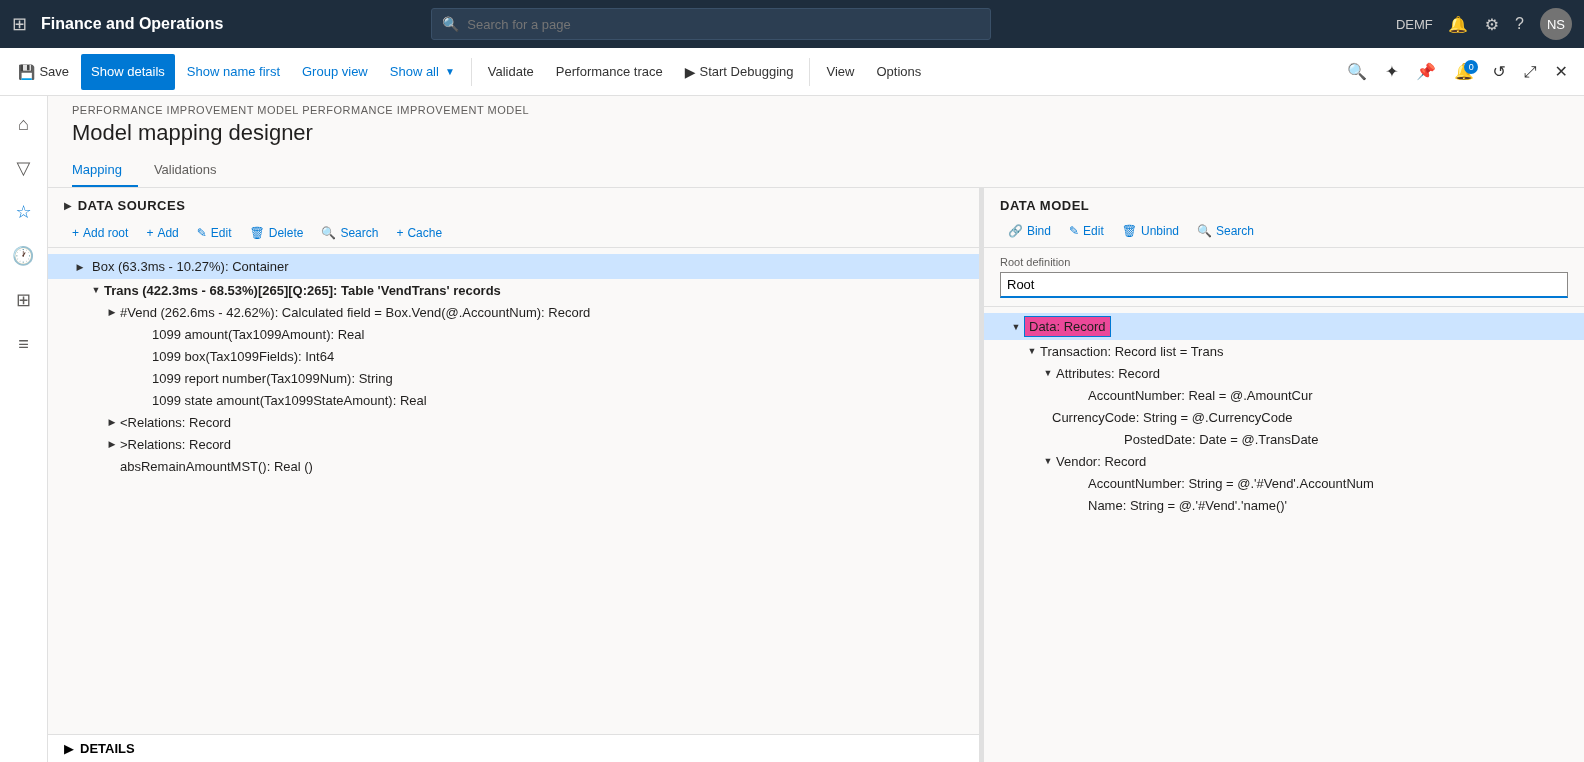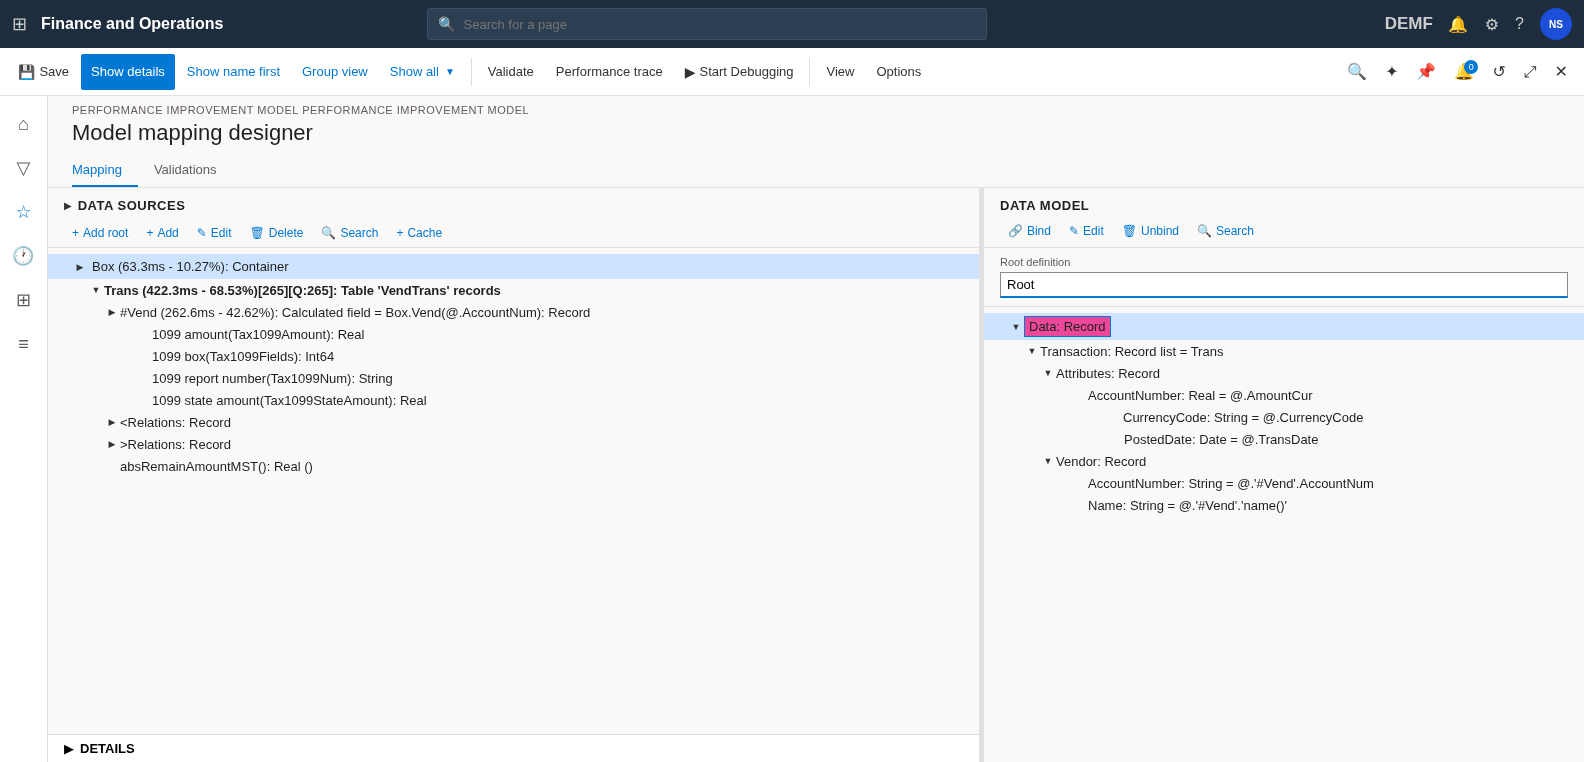--- a/index.html
+++ b/index.html
@@ -31,23 +31,23 @@
     .search-bar input {
       background: transparent;
       border: none;
       outline: none;
       color: #aab8c2;
       font-size: 13px;
       width: 100%;
     }
     .search-bar .search-icon-top { color: #aab8c2; margin-right: 8px; font-size: 14px; }
     .top-nav-right { display: flex; align-items: center; gap: 16px; margin-left: auto; }
-    .top-nav-right .nav-label { color: #ccc; font-size: 17px; font-weight: bold; }
+    .top-nav-right .nav-label { color: #ccc; font-size: 13px; }
     .top-nav-right .nav-icon { color: #ccc; font-size: 16px; cursor: pointer; }
-    .avatar { width: 32px; height: 32px; border-radius: 50%; background: #1d4ed8; color: #fff; display: flex; align-items: center; justify-content: center; font-size: 10px; font-weight: 700; }
+    .avatar { width: 32px; height: 32px; border-radius: 50%; background: #737373; color: #fff; display: flex; align-items: center; justify-content: center; font-size: 13px; font-weight: 400; }
 
     
     .toolbar {
       background: #fff;
       height: 48px;
       display: flex;
       align-items: center;
       padding: 0 8px;
       border-bottom: 1px solid #e0e0e0;
       gap: 2px;
@@ -385,21 +385,21 @@
           <div class="tree-node" style="padding-left:56px;">
             <span class="tree-expand">▼</span>
             <span class="tree-label">Attributes: Record</span>
           </div>
 
           <div class="tree-node" style="padding-left:88px;">
             <span class="tree-expand" style="visibility:hidden;">▶</span>
             <span class="tree-label">AccountNumber: Real = @.AmountCur</span>
           </div>
 
-          <div class="tree-node" style="padding-left:88px;margin-left:35px;">
+          <div class="tree-node" style="padding-left:52px;">
             <span class="tree-expand" style="visibility:hidden;">▶</span>
             <span class="tree-label">CurrencyCode: String = @.CurrencyCode</span>
           </div>
 
           <div class="tree-node" style="padding-left:80px;margin-left:44px;">
             <span class="tree-expand" style="visibility:hidden;">▶</span>
             <span class="tree-label">PostedDate: Date = @.TransDate</span>
           </div>
 
           <div class="tree-node" style="padding-left:56px;">

